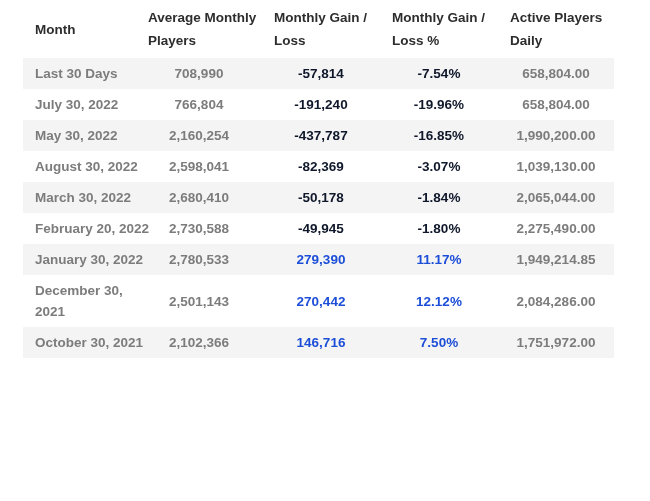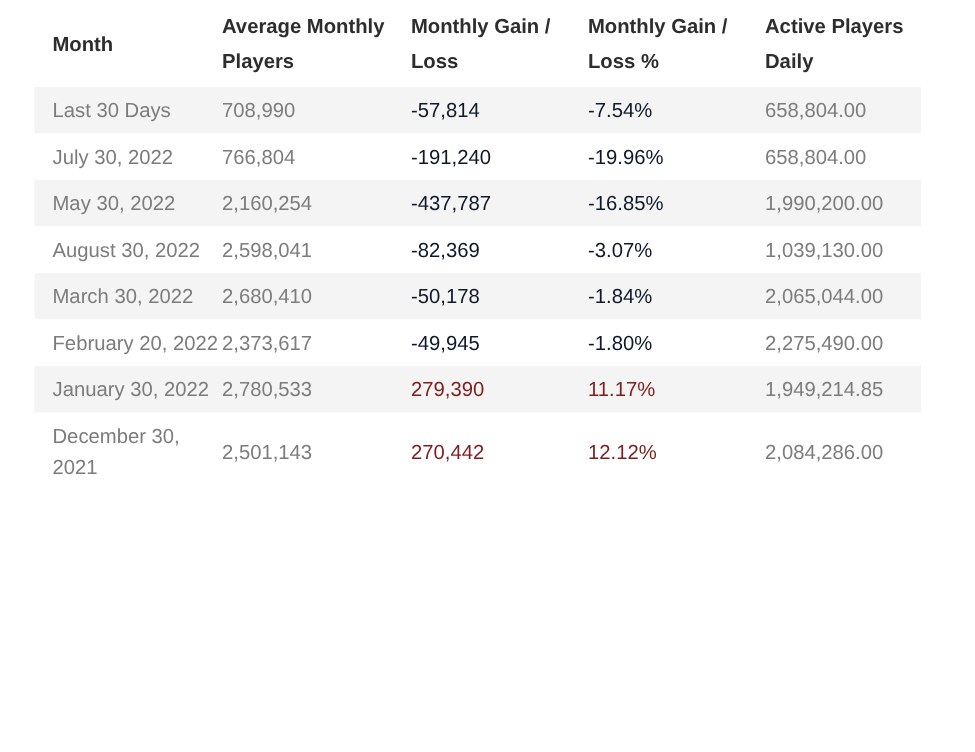--- a/index.html
+++ b/index.html
@@ -29,33 +29,33 @@
     font-weight: 700;
     color: #2d2d2d;
     line-height: 23px;
     padding: 6px 12px;
     vertical-align: middle;
     white-space: pre;
     background: #ffffff;
   }
   tbody td {
     font-size: 13.5px;
-    font-weight: 400;
+    font-weight: 700;
     color: #7c7c7c;
     line-height: 21px;
     padding: 5px 12px;
     vertical-align: middle;
     white-space: pre;
     margin-top: 22px;
   }
   tbody tr:nth-child(odd) { background: #f4f4f4; }
   tbody tr:nth-child(even) { background: #ffffff; }
-  td.num { text-align: left; }
+  td.num { text-align: center; }
   td.gain.down { color: #0f172a; }
-  td.gain.up   { color: #7f1d1d; }
+  td.gain.up   { color: #1d4ed8; }
 </style>
 </head>
 <body>
 
 <div class="table-wrap">
   <table class="stats-table">
     <colgroup>
       <col class="c1">
         <col class="c2">
         <col class="c3">
@@ -106,35 +106,42 @@
   </tr>
         <tr>
     <td class="month">March 30, 2022</td>
     <td class="num">2,680,410</td>
     <td class="num gain down">-50,178</td>
     <td class="num gain down">-1.84%</td>
     <td class="num">2,065,044.00</td>
   </tr>
         <tr>
     <td class="month">February 20, 2022</td>
-    <td class="num">2,373,617</td>
+    <td class="num">2,730,588</td>
     <td class="num gain down">-49,945</td>
     <td class="num gain down">-1.80%</td>
     <td class="num">2,275,490.00</td>
   </tr>
         <tr>
     <td class="month">January 30, 2022</td>
     <td class="num">2,780,533</td>
     <td class="num gain up">279,390</td>
     <td class="num gain up">11.17%</td>
     <td class="num">1,949,214.85</td>
   </tr>
         <tr>
     <td class="month">December 30,
 2021</td>
     <td class="num">2,501,143</td>
     <td class="num gain up">270,442</td>
     <td class="num gain up">12.12%</td>
     <td class="num">2,084,286.00</td>
   </tr>
+        <tr>
+    <td class="month">October 30, 2021</td>
+    <td class="num">2,102,366</td>
+    <td class="num gain up">146,716</td>
+    <td class="num gain up">7.50%</td>
+    <td class="num">1,751,972.00</td>
+  </tr>
       </tbody>
   </table>
 </div>
 
 </body></html>

